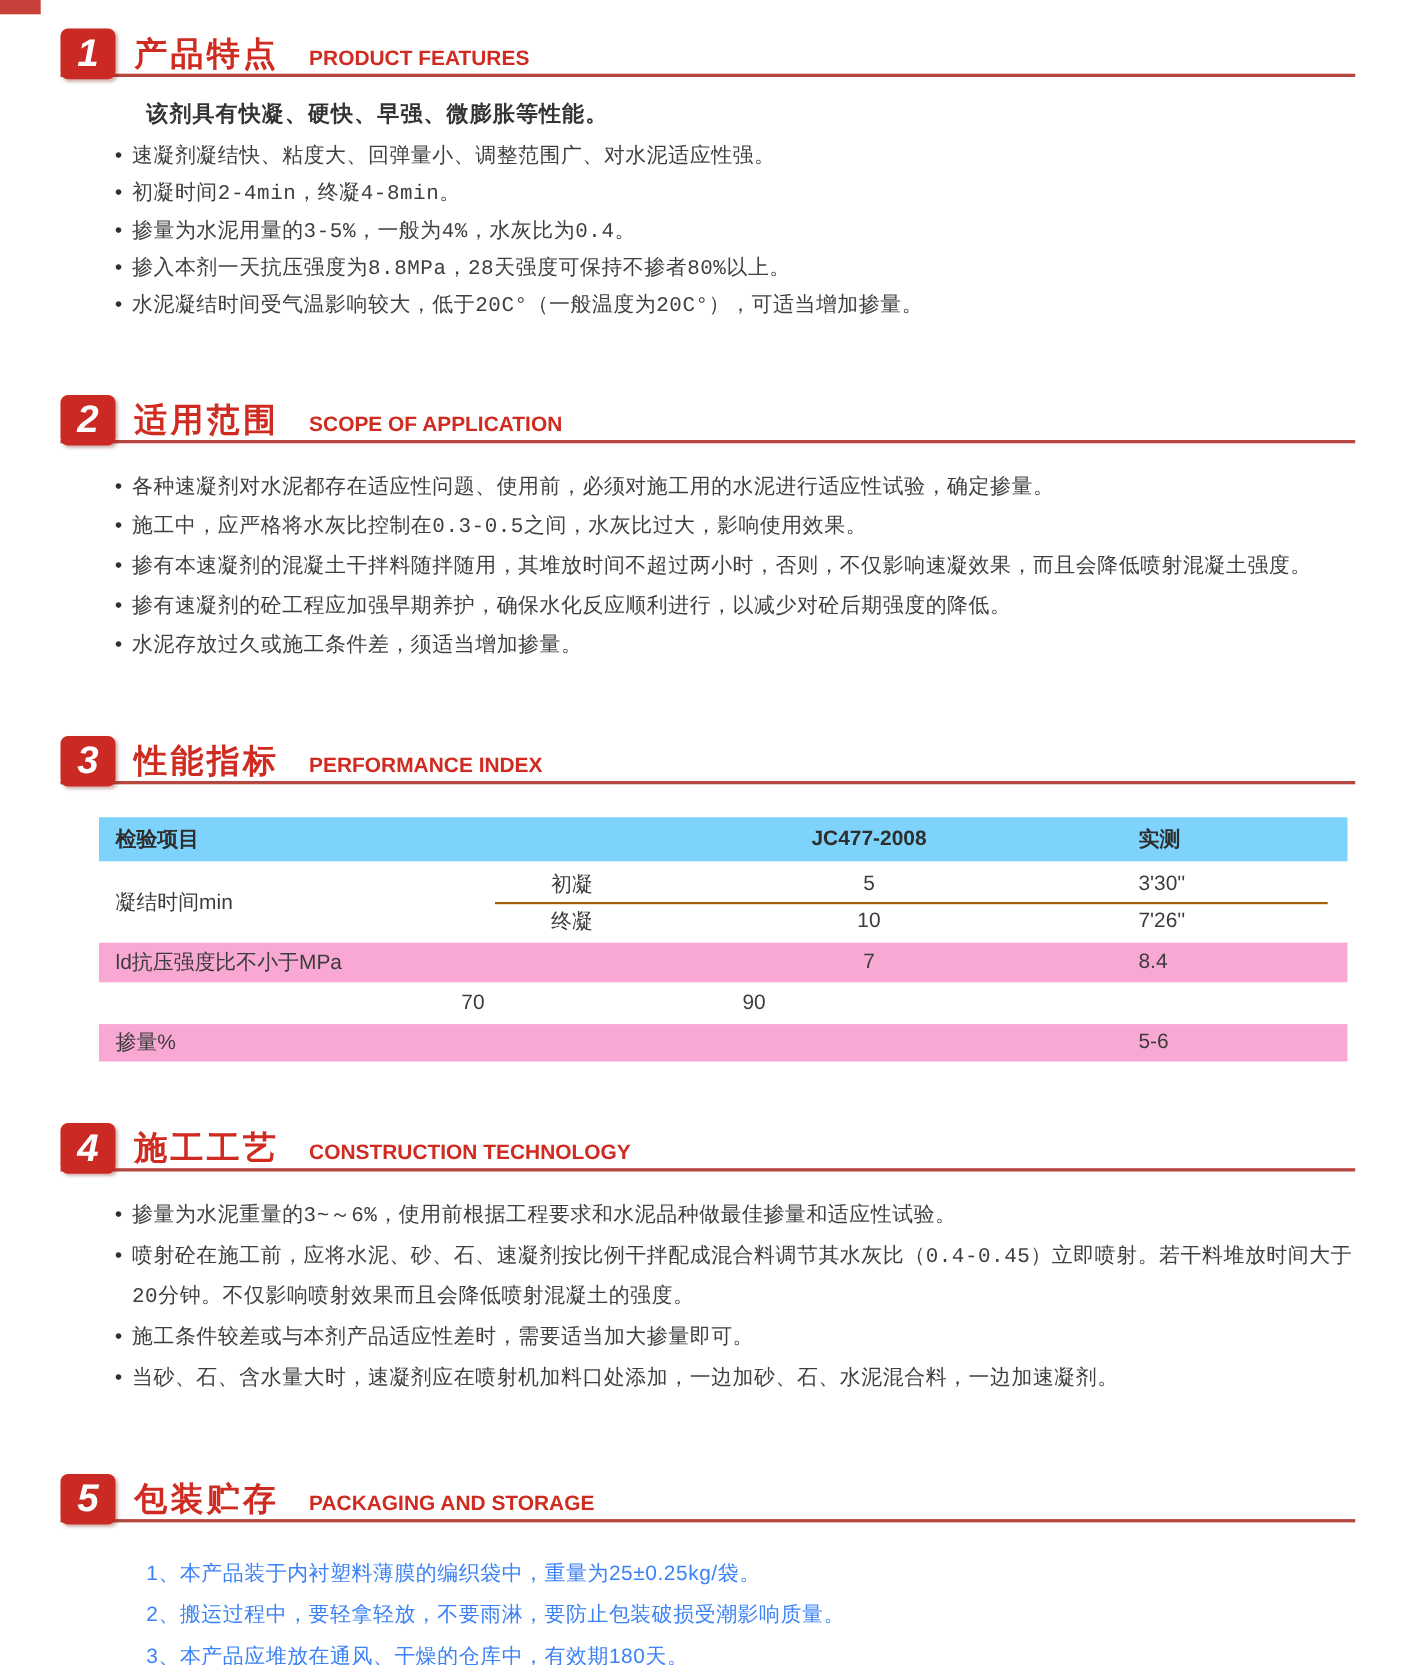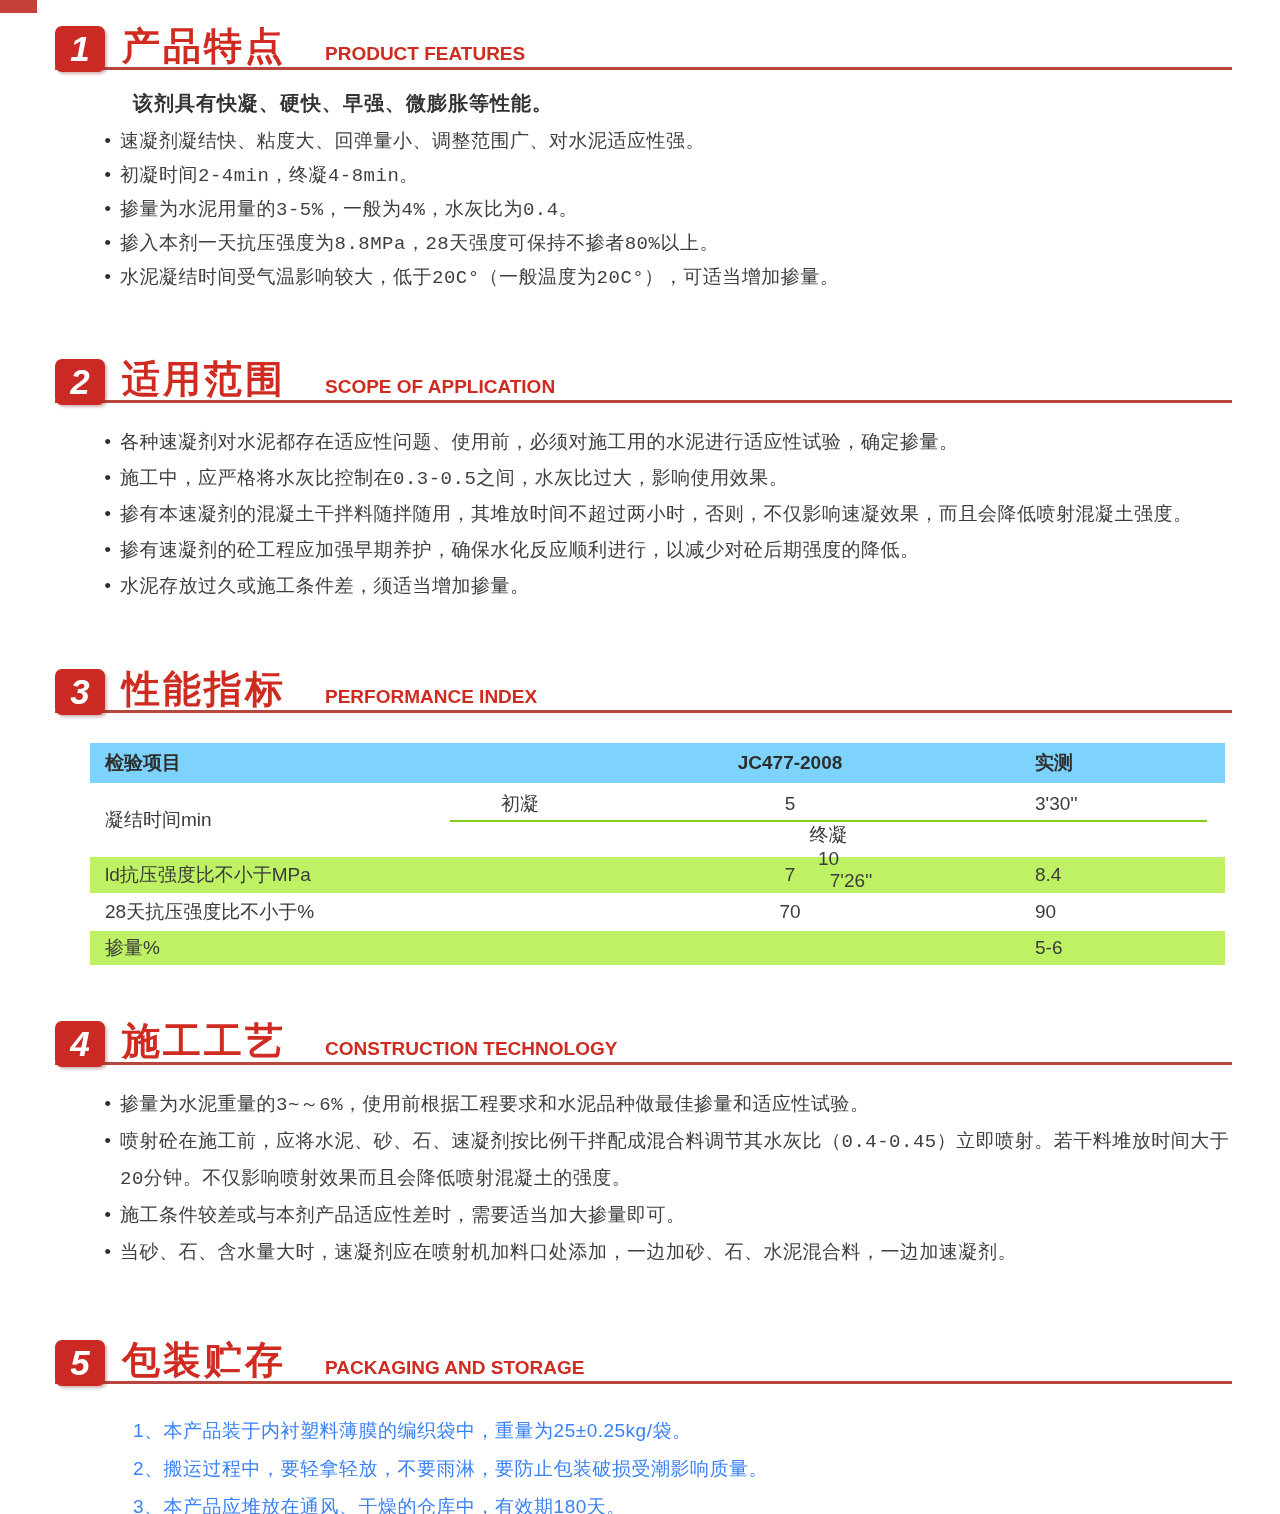--- a/index.html
+++ b/index.html
@@ -22,22 +22,22 @@
   }
   .badge {
     width:50px; height:46px; flex:0 0 50px;
     background:#ca2a23; border-radius:7px;
     color:#ffffff; font-size:35px; font-weight:bold; font-style:italic;
     display:flex; align-items:center; justify-content:center;
     margin-bottom:-5px;
     box-shadow:2px 2px 3px rgba(120,40,35,0.35);
   }
   .zh {
-    font-size:38px; font-weight:800; color:#cf2b21;
-    margin:0 12px 2px 17px; line-height:1; letter-spacing:3px;
+    font-size:30px; font-weight:800; color:#cf2b21;
+    margin:0 0 2px 17px; line-height:1; letter-spacing:3px;
     white-space:nowrap;
   }
   .en {
     font-size:19px; font-weight:700; color:#cf2b21;
     margin:0 0 4px 27px; line-height:1; white-space:nowrap;
   }
   .sec1 { margin-top:20px; }
   .sec2 { margin-top:58px; }
   .sec3 { margin-top:58px; }
   .sec4 { margin-top:50px; }
@@ -65,22 +65,22 @@
   .trow { display:flex; align-items:center; }
   .th-row { background:#7dd3fc; height:40px; font-weight:bold; color:#2e2e2e; }
   .c-item { width:360px; padding-left:15px; }
   .c-sub  { width:140px; text-align:center; }
   .c-std  { width:400px; text-align:center; }
   .c-meas { flex:1; padding-left:45px; }
   .tgroup { display:flex; margin-top:4px; }
   .tgroup .c-item { display:flex; align-items:center; }
   .gsub { flex:1; }
   .gsubrow { display:flex; align-items:center; height:33px; }
-  .gsubrow.divided { border-top:2px solid #84cc16; margin-right:18px;flex-direction:column; }
-  .trow.gray { background:#bef264; }
+  .gsubrow.divided { border-top:2px solid #a16207; margin-right:18px; }
+  .trow.gray { background:#f9a8d4; }
   .r36 { height:36px; margin-top:4px; }
   .r34 { height:34px; margin-top:2px; }
 
   
   .numlist { margin:28px 0 0 55px; padding:0; list-style:none; }
   .numlist li { font-size:19px; line-height:38px; color:#3b82f6; letter-spacing:0.5px;margin-left:23px; }
 </style>
 </head>
 <body>
 
@@ -154,21 +154,20 @@
       </div>
     </div>
 
     <div class="trow gray r36">
       <div class="c-item">ld抗压强度比不小于MPa</div>
       <div class="c-sub"></div>
       <div class="c-std">7</div>
       <div class="c-meas">8.4</div>
     </div>
     <div class="trow r34">
-      <div class="c-item">28天抗压强度比不小于%</div>
       <div class="c-sub"></div>
       <div class="c-std">70</div>
       <div class="c-meas">90</div>
     </div>
     <div class="trow gray r34">
       <div class="c-item">掺量%</div>
       <div class="c-sub"></div>
       <div class="c-std"></div>
       <div class="c-meas">5-6</div>
     </div>

